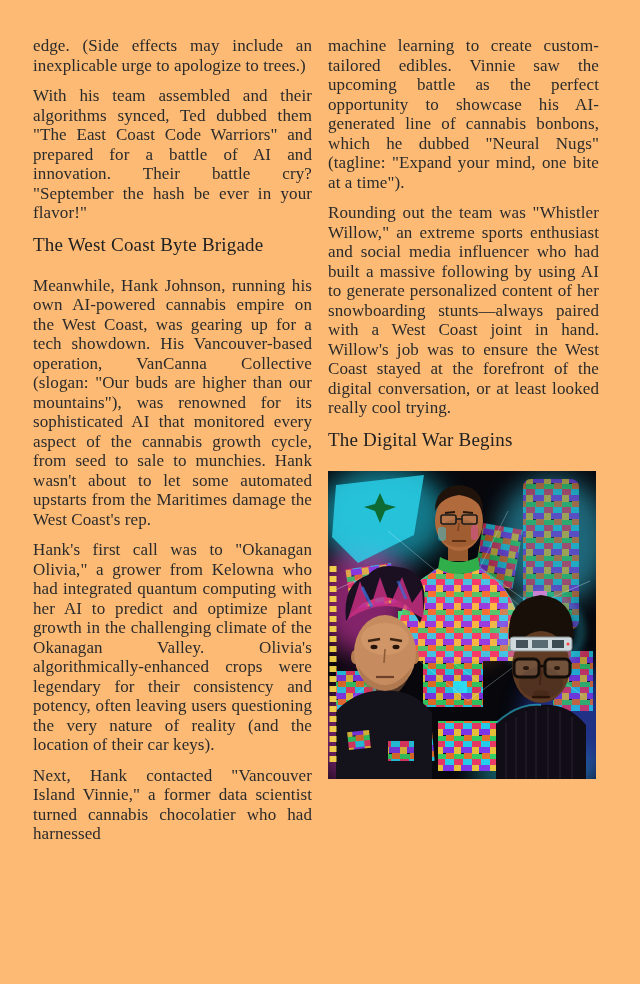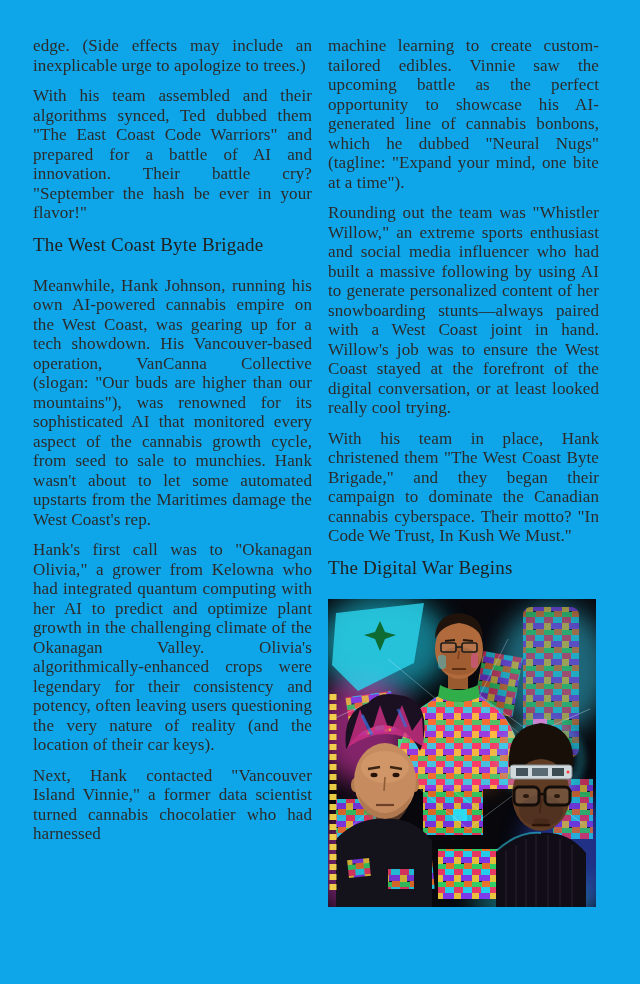--- a/index.html
+++ b/index.html
@@ -1,20 +1,20 @@
 <!DOCTYPE html>
 <html><head>
 <meta charset="utf-8">
 <style>
   html, body { margin: 0; padding: 0; background: #ffffff; }
   .page {
     position: relative;
     width: 640px;
     height: 984px;
-    background: #0ea5e9;
+    background: #fdba74;
     overflow: hidden;
     font-family: "Liberation Serif", serif;
     color: #2b2b2b;
   }
   .col { position: absolute; top: 36px; }
   .col-left  { left: 33px;  width: 279px; }
   .col-right { left: 328px; width: 271px; }
   .col p {
     margin: 0 0 11px 0;
     font-size: 17px;
@@ -47,21 +47,20 @@
     <p>With his team assembled and their algorithms synced, Ted dubbed them "The East Coast Code Warriors" and prepared for a battle of AI and innovation. Their battle cry? "September the hash be ever in your flavor!"</p>
     <h2>The West Coast Byte Brigade</h2>
     <p>Meanwhile, Hank Johnson, running his own AI-powered cannabis empire on the West Coast, was gearing up for a tech showdown. His Vancouver-based operation, VanCanna Collective (slogan: "Our buds are higher than our mountains"), was renowned for its sophisticated AI that monitored every aspect of the cannabis growth cycle, from seed to sale to munchies. Hank wasn't about to let some automated upstarts from the Maritimes damage the West Coast's rep.</p>
     <p>Hank's first call was to "Okanagan Olivia," a grower from Kelowna who had integrated quantum computing with her AI to predict and optimize plant growth in the challenging climate of the Okanagan Valley. Olivia's algorithmically-enhanced crops were legendary for their consistency and potency, often leaving users questioning the very nature of reality (and the location of their car keys).</p>
     <p>Next, Hank contacted "Vancouver Island Vinnie," a former data scientist turned cannabis chocolatier who had harnessed</p>
   </div>
 
   <div class="col col-right">
     <p>machine learning to create custom-tailored edibles. Vinnie saw the upcoming battle as the perfect opportunity to showcase his AI-generated line of cannabis bonbons, which he dubbed "Neural Nugs" (tagline: "Expand your mind, one bite at a time").</p>
     <p>Rounding out the team was "Whistler Willow," an extreme sports enthusiast and social media influencer who had built a massive following by using AI to generate personalized content of her snowboarding stunts—always paired with a West Coast joint in hand. Willow's job was to ensure the West Coast stayed at the forefront of the digital conversation, or at least looked really cool trying.</p>
-    <p>With his team in place, Hank christened them "The West Coast Byte Brigade," and they began their campaign to dominate the Canadian cannabis cyberspace. Their motto? "In Code We Trust, In Kush We Must."</p>
     <h2>The Digital War Begins</h2>
 
     <figure class="illustration" aria-label="Psychedelic AI-generated collage on a black background: three cyberpunk figures — a man with glasses and a green collar at top center, a youth with pink-streaked spiky hair at bottom left, and a dark-skinned man wearing a metallic tech visor and large glasses at bottom right — surrounded by neon cyan, magenta, orange and yellow circuit-board glitch patterns, with a vertical yellow watermark strip on the left edge">
       <svg width="268" height="308" viewBox="0 0 268 308" xmlns="http://www.w3.org/2000/svg">
         <defs>
           <filter id="f1" x="-60%" y="-60%" width="220%" height="220%">
               <feGaussianBlur stdDeviation="12"></feGaussianBlur>
             </filter>
           <filter id="f2" x="-60%" y="-60%" width="220%" height="220%">
               <feGaussianBlur stdDeviation="4"></feGaussianBlur>

